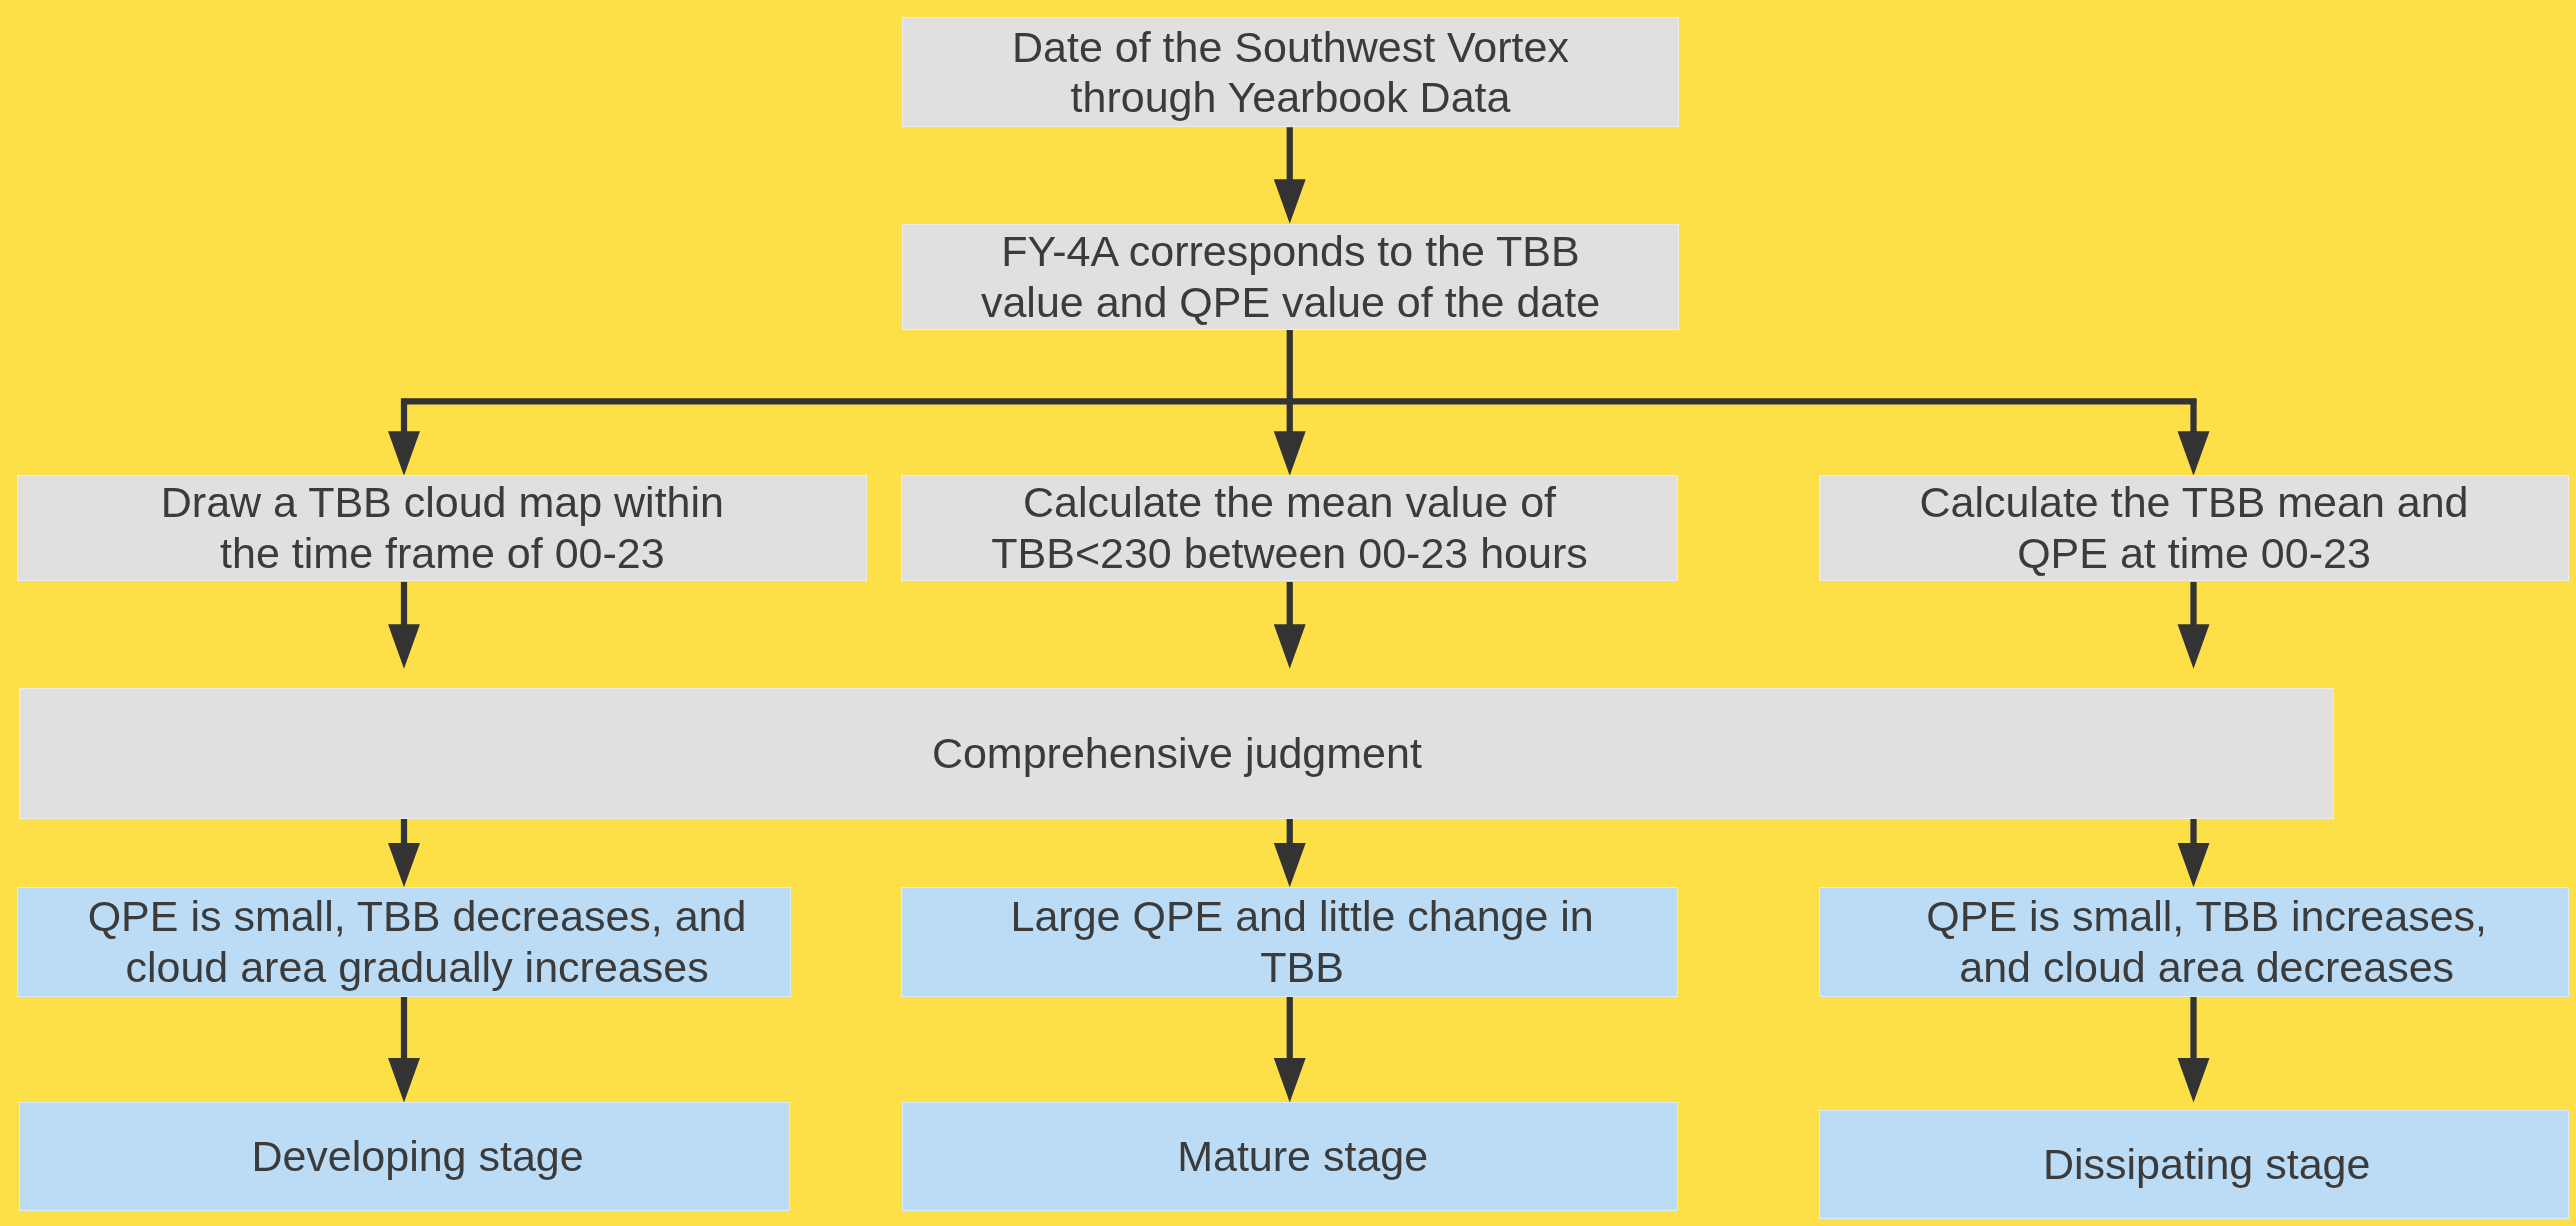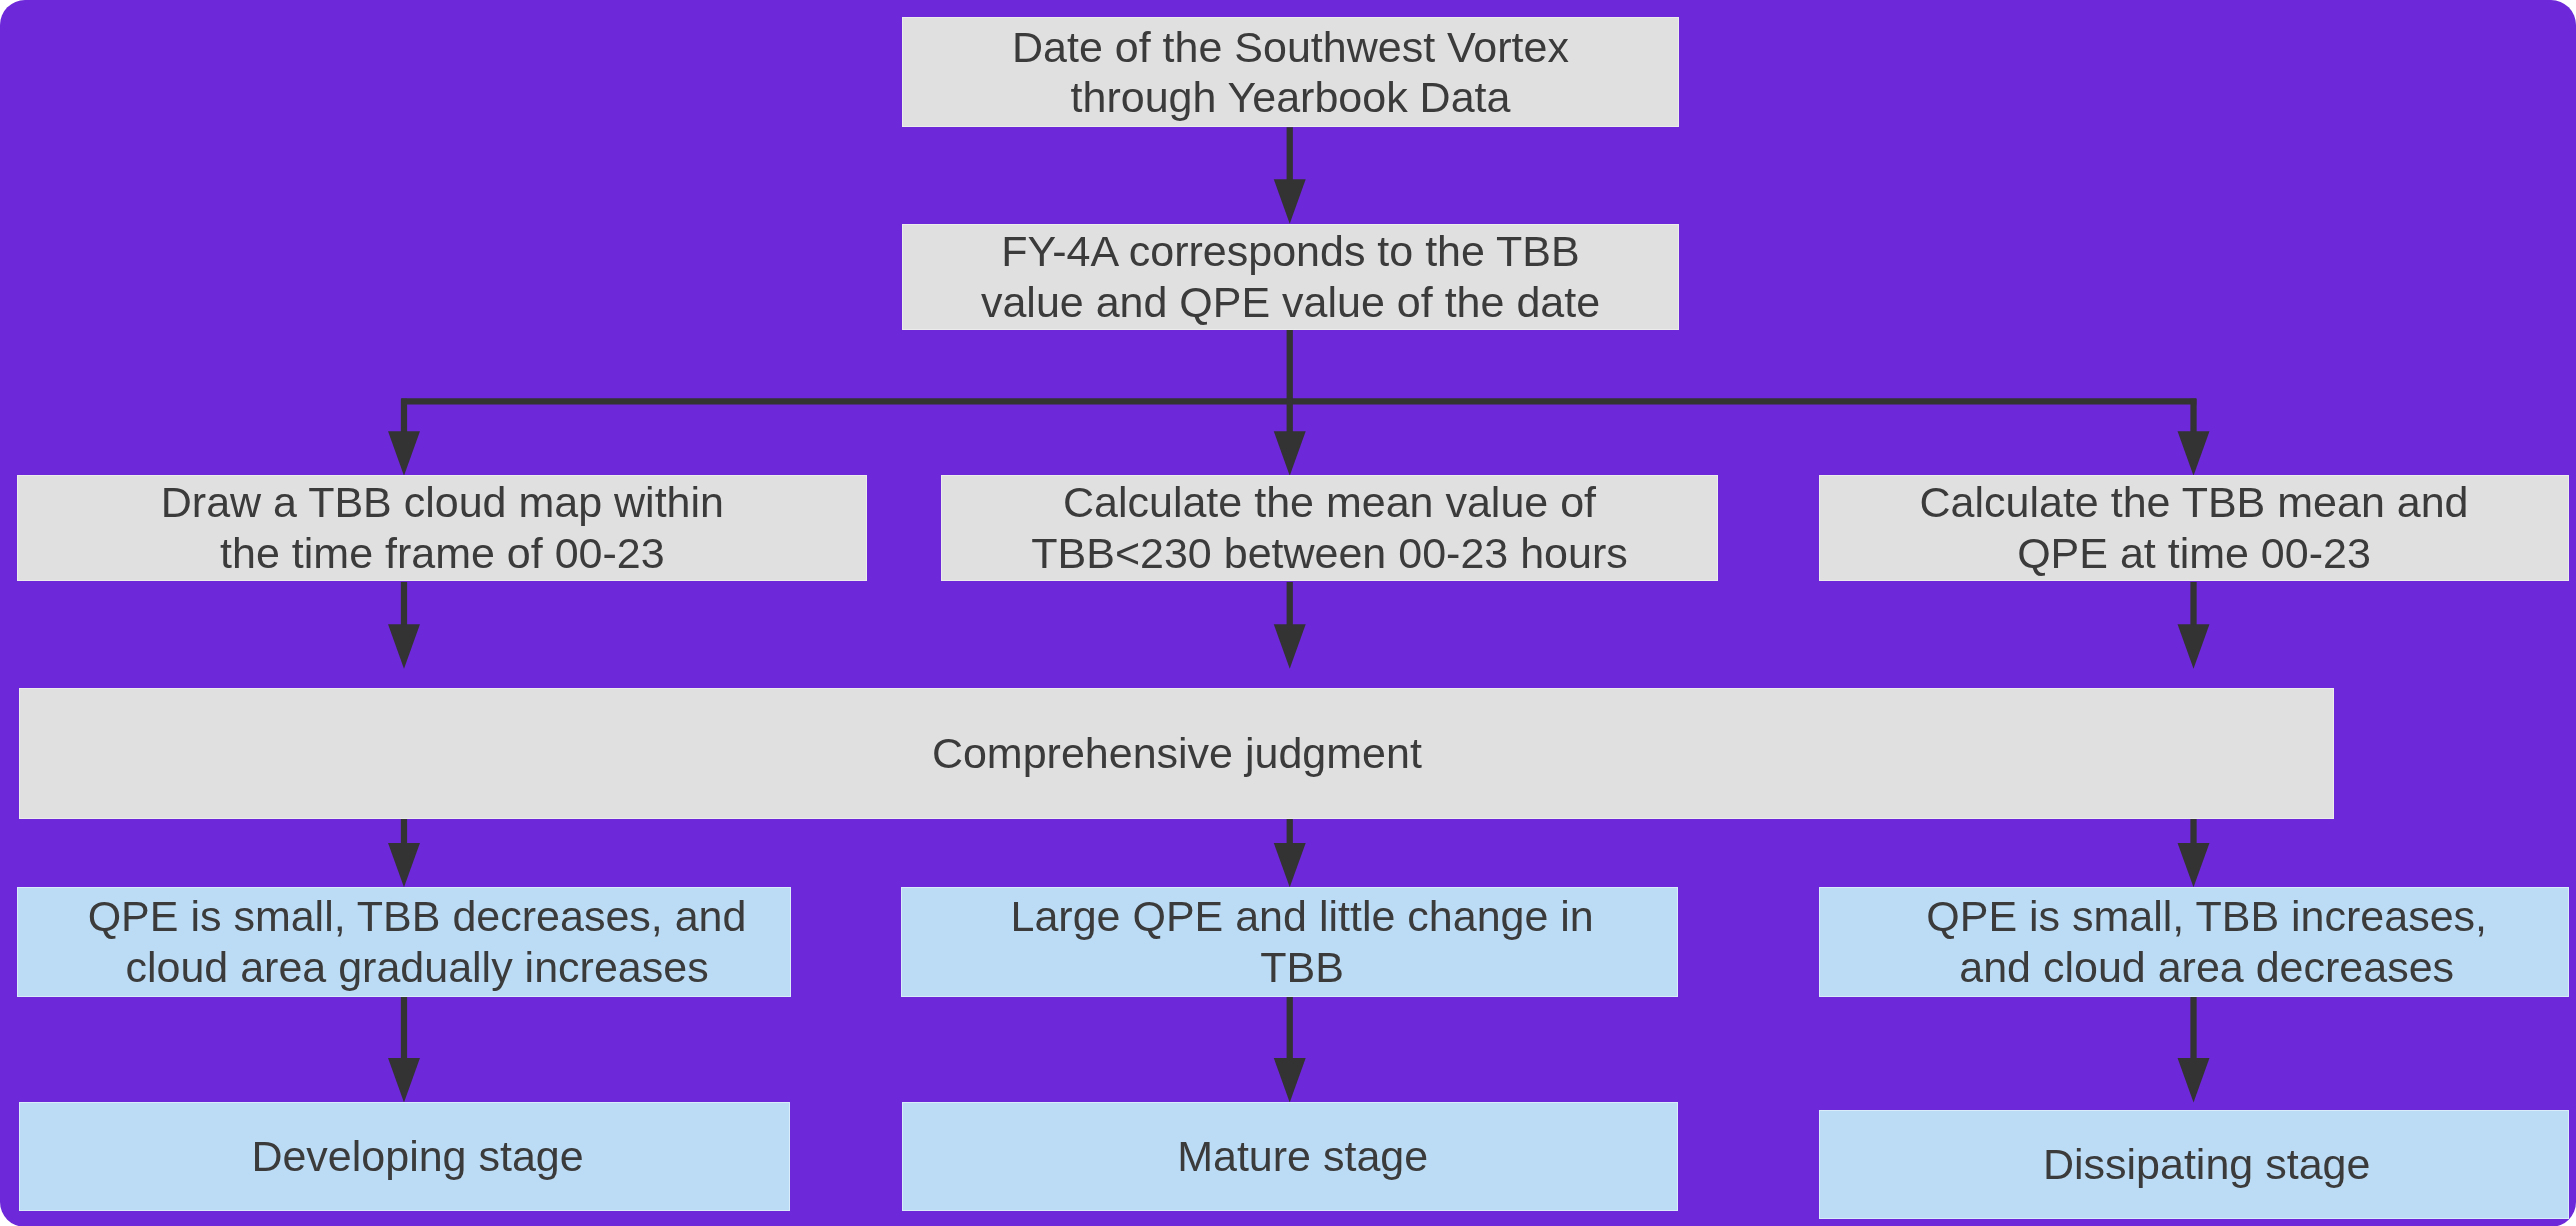--- a/index.html
+++ b/index.html
@@ -4,24 +4,23 @@
 <style>
   html, body {
     margin: 0;
     padding: 0;
     background: #ffffff;
   }
   #canvas {
     position: relative;
     width: 2576px;
     height: 1227px;
-    background: #6d28d9;
+    background: #fde047;
     font-family: "Liberation Sans", "DejaVu Sans", sans-serif;
     overflow: hidden;
-    border-radius: 25px;
   }
   #connectors {
     position: absolute;
     left: 0;
     top: 0;
     width: 2576px;
     height: 1227px;
   }
   .node {
     position: absolute;
@@ -36,21 +35,21 @@
     box-sizing: border-box;
     padding: 2.8px 16.7px;
   }
   .node.gray { background: #e0e0e0; border: 1.4px solid #ececec; }
   .node.blue { background: #bcdcf5; border: 1.4px solid #d8ecfa; padding-left: 42px; }
 
   
   .n-yearbook { left: 902px; top:   17.4px; width: 777px; height: 110px; }
   .n-fy4a     { left: 902px; top:  224px; width: 777px; height: 106px; }
   .n-draw     { left:   17.4px; top:  475px; width: 850px; height: 106px; }
-  .n-mean     { left: 901px; top:  475px; width: 777px; height: 106px; margin-left: 40px; }
+  .n-mean     { left: 901px; top:  475px; width: 777px; height: 106px; }
   .n-calc     { left: 1819px; top:  475px; width: 750px; height: 106px; }
   .n-judg     { left:   19.4px; top:  688px; width: 2315px; height: 131px; }
   .n-devc     { left:   17.4px; top: 887px; width: 774px; height: 110px; }
   .n-matc     { left: 901px; top: 887px; width: 777px; height: 110px; }
   .n-disc     { left: 1819px; top: 887px; width: 750px; height: 110px; }
   .n-dev      { left:   19.4px; top: 1102px; width: 771px; height: 109px; }
   .n-mat      { left: 902px; top: 1102px; width: 776px; height: 109px; }
   .n-dis      { left: 1819px; top: 1102px; width: 750px; height: 109px; margin-top: 8px; }
 </style>
 </head>

